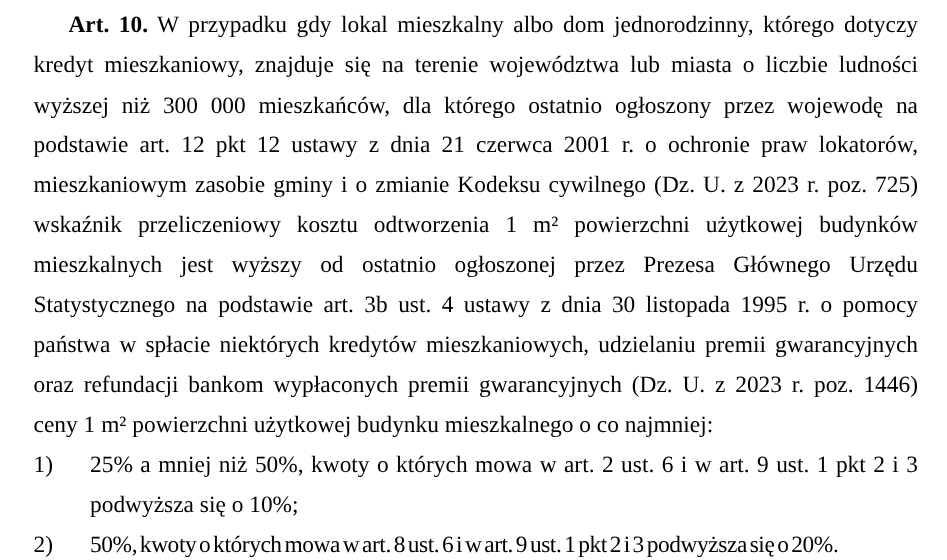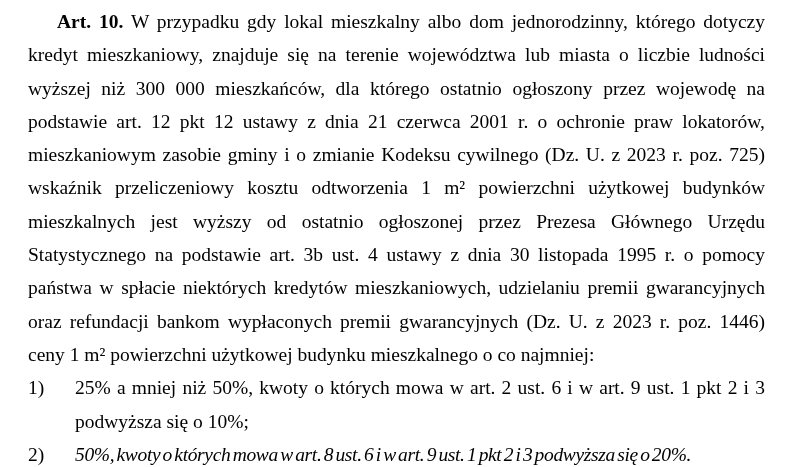--- a/index.html
+++ b/index.html
@@ -37,21 +37,20 @@
     text-align: justify;
   }
   .list-item .num {
     position: absolute;
     left: 0;
     top: 0;
   }
   .tight {
     letter-spacing: -0.35px;
     word-spacing: -2.2px;
-    font-style: italic;
   }
 </style>
 </head>
 <body>
 
 <div class="page">
 
   <p class="para">
     <b class="art-label">Art. 10.</b>
     <span>W przypadku gdy lokal mieszkalny albo dom jednorodzinny, którego dotyczy kredyt mieszkaniowy, znajduje się na terenie województwa lub miasta o liczbie ludności wyższej niż 300 000 mieszkańców, dla którego ostatnio ogłoszony przez wojewodę na podstawie art. 12 pkt 12 ustawy z dnia 21 czerwca 2001 r. o ochronie praw lokatorów, mieszkaniowym zasobie gminy i o zmianie Kodeksu cywilnego (Dz. U. z 2023 r. poz. 725) wskaźnik przeliczeniowy kosztu odtworzenia 1 m² powierzchni użytkowej budynków mieszkalnych jest wyższy od ostatnio ogłoszonej przez Prezesa Głównego Urzędu Statystycznego na podstawie art. 3b ust. 4 ustawy z dnia 30 listopada 1995 r. o pomocy państwa w spłacie niektórych kredytów mieszkaniowych, udzielaniu premii gwarancyjnych oraz refundacji bankom wypłaconych premii gwarancyjnych (Dz. U. z 2023 r. poz. 1446) ceny 1 m² powierzchni użytkowej budynku mieszkalnego o co najmniej:</span>

